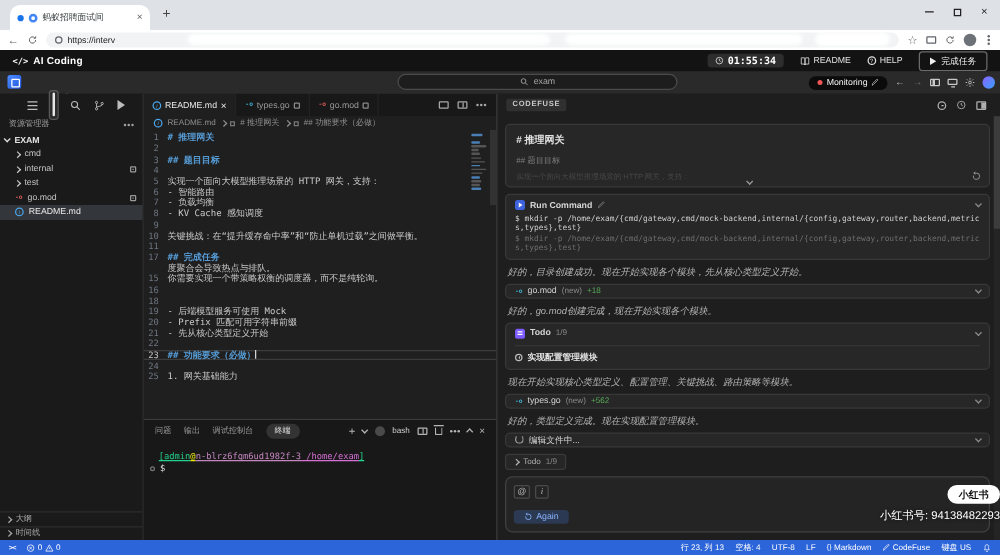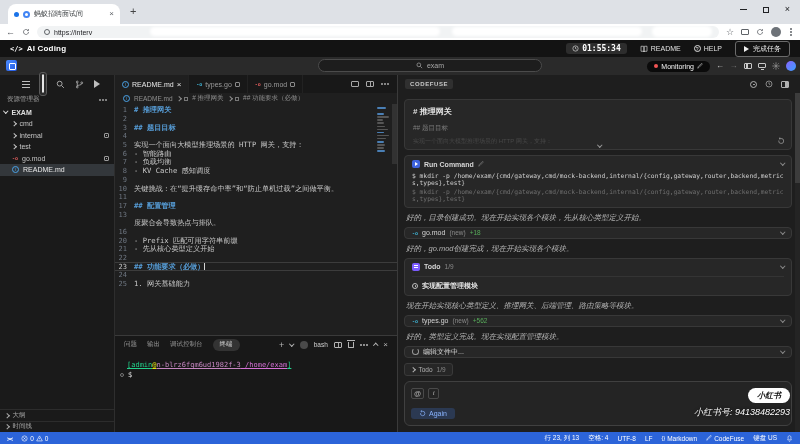--- a/index.html
+++ b/index.html
@@ -161,21 +161,21 @@
   .spin{width:7px;height:7px;border:1px solid #9a9a9a;border-top-color:transparent;border-radius:50%;flex:none;}
   .collapsed{margin-top:auto;align-self:flex-start;display:flex;align-items:center;gap:4px;background:#262626;border:1px solid #3a3a3a;border-radius:3px;padding:2px 6px;font-size:6.5px;color:#b0b0b0;}
   .inputcard{height:58px;background:#242424;border:1px solid #404040;border-radius:6px;padding:6px;position:relative;}
   .chips{display:flex;gap:4px;}
   .chip{min-width:11px;height:11px;border:1px solid #4a4a4a;border-radius:2px;display:flex;align-items:center;justify-content:center;font-size:7px;color:#b5b5b5;padding:0 2px;}
   .chip.it{font-style:italic;font-family:"Liberation Serif",serif;}
   .againbtn{position:absolute;left:6px;bottom:6px;background:#2b3952;border-radius:3px;padding:2px 8px;display:flex;align-items:center;gap:3px;font-size:7px;color:#8ab4ff;}
   .pscroll{position:absolute;right:0;top:18px;bottom:0;width:5px;background:#242424;}
   .pthumb{position:absolute;right:0;top:0;width:5px;height:90px;background:#3c3c3c;}
   
-  .watermark{position:absolute;right:10px;bottom:13px;text-align:right;z-index:5;font-style:italic;}
+  .watermark{position:absolute;right:0;bottom:13px;text-align:right;z-index:5;}
   .wmpill{display:inline-block;position:relative;background:#fff;color:#111;border-radius:9px;padding:2px 9px;font-size:8px;font-weight:bold;}
   .wmid{margin-top:3px;color:#fff;font-size:9px;text-shadow:0 0 3px rgba(0,0,0,.7);}
   
   .statusbar{height:12px;background:#2c64d9;display:flex;align-items:center;gap:9px;padding:0 7px;color:#fff;font-size:6.5px;}
   .sbit{display:flex;align-items:center;gap:2px;}
   .remote{font:bold 6px "DejaVu Sans Mono",monospace;letter-spacing:-1px;}
   .sbspacer{flex:1;}
 </style>
 </head>
 <body>
@@ -426,33 +426,41 @@
           <div class="crow">
             <span class="ln">10</span>
             <span class="ct">关键挑战：在“提升缓存命中率”和“防止单机过载”之间做平衡。</span>
           </div>
           <div class="crow">
             <span class="ln">11</span>
             <span class="ct"></span>
           </div>
           <div class="crow mdh">
             <span class="ln">17</span>
-            <span class="ct">## 配置管理</span>
-          </div>
-          <div class="crow">
-            <span class="ln">13</span>
-            <span class="ct"></span>
+            <span class="ct">## 完成任务</span>
           </div>
           <div class="crow">
             <span class="ln"></span>
             <span class="ct">度聚合会导致热点与排队。</span>
           </div>
           <div class="crow">
+            <span class="ln">15</span>
+            <span class="ct">你需要实现一个带策略权衡的调度器，而不是纯轮询。</span>
+          </div>
+          <div class="crow">
             <span class="ln">16</span>
             <span class="ct"></span>
+          </div>
+          <div class="crow">
+            <span class="ln">18</span>
+            <span class="ct"></span>
+          </div>
+          <div class="crow">
+            <span class="ln">19</span>
+            <span class="ct">- 后端模型服务可使用 Mock</span>
           </div>
           <div class="crow">
             <span class="ln">20</span>
             <span class="ct">- Prefix 匹配可用字符串前缀</span>
           </div>
           <div class="crow">
             <span class="ln">21</span>
             <span class="ct">- 先从核心类型定义开始</span>
           </div>
           <div class="crow">
@@ -579,21 +587,21 @@
           <span class="tdico"></span>
           <span class="tdlabel">Todo</span>
           <span class="tdcount">1/9</span>
           <span class="chv d rchv"></span>
         </div>
         <div class="tditem">
           <span class="radio"></span>
           <span class="tditemtxt">实现配置管理模块</span>
         </div>
       </div>
-      <div class="pmsg">现在开始实现核心类型定义、推理网关、后端管理、路由策略等模块。</div>
+      <div class="pmsg">现在开始实现核心类型定义、配置管理、关键挑战、路由策略等模块。</div>
       <div class="card fcard">
         <span class="gog">-o</span>
         <span class="fname">types.go</span>
         <span class="ftag">(new)</span>
         <span class="fdiff">+562</span>
         <span class="chv d rchv"></span>
       </div>
       <div class="pmsg">好的，类型定义完成。现在实现配置管理模块。</div>
       <div class="card fcard">
         <span class="spin"></span>

